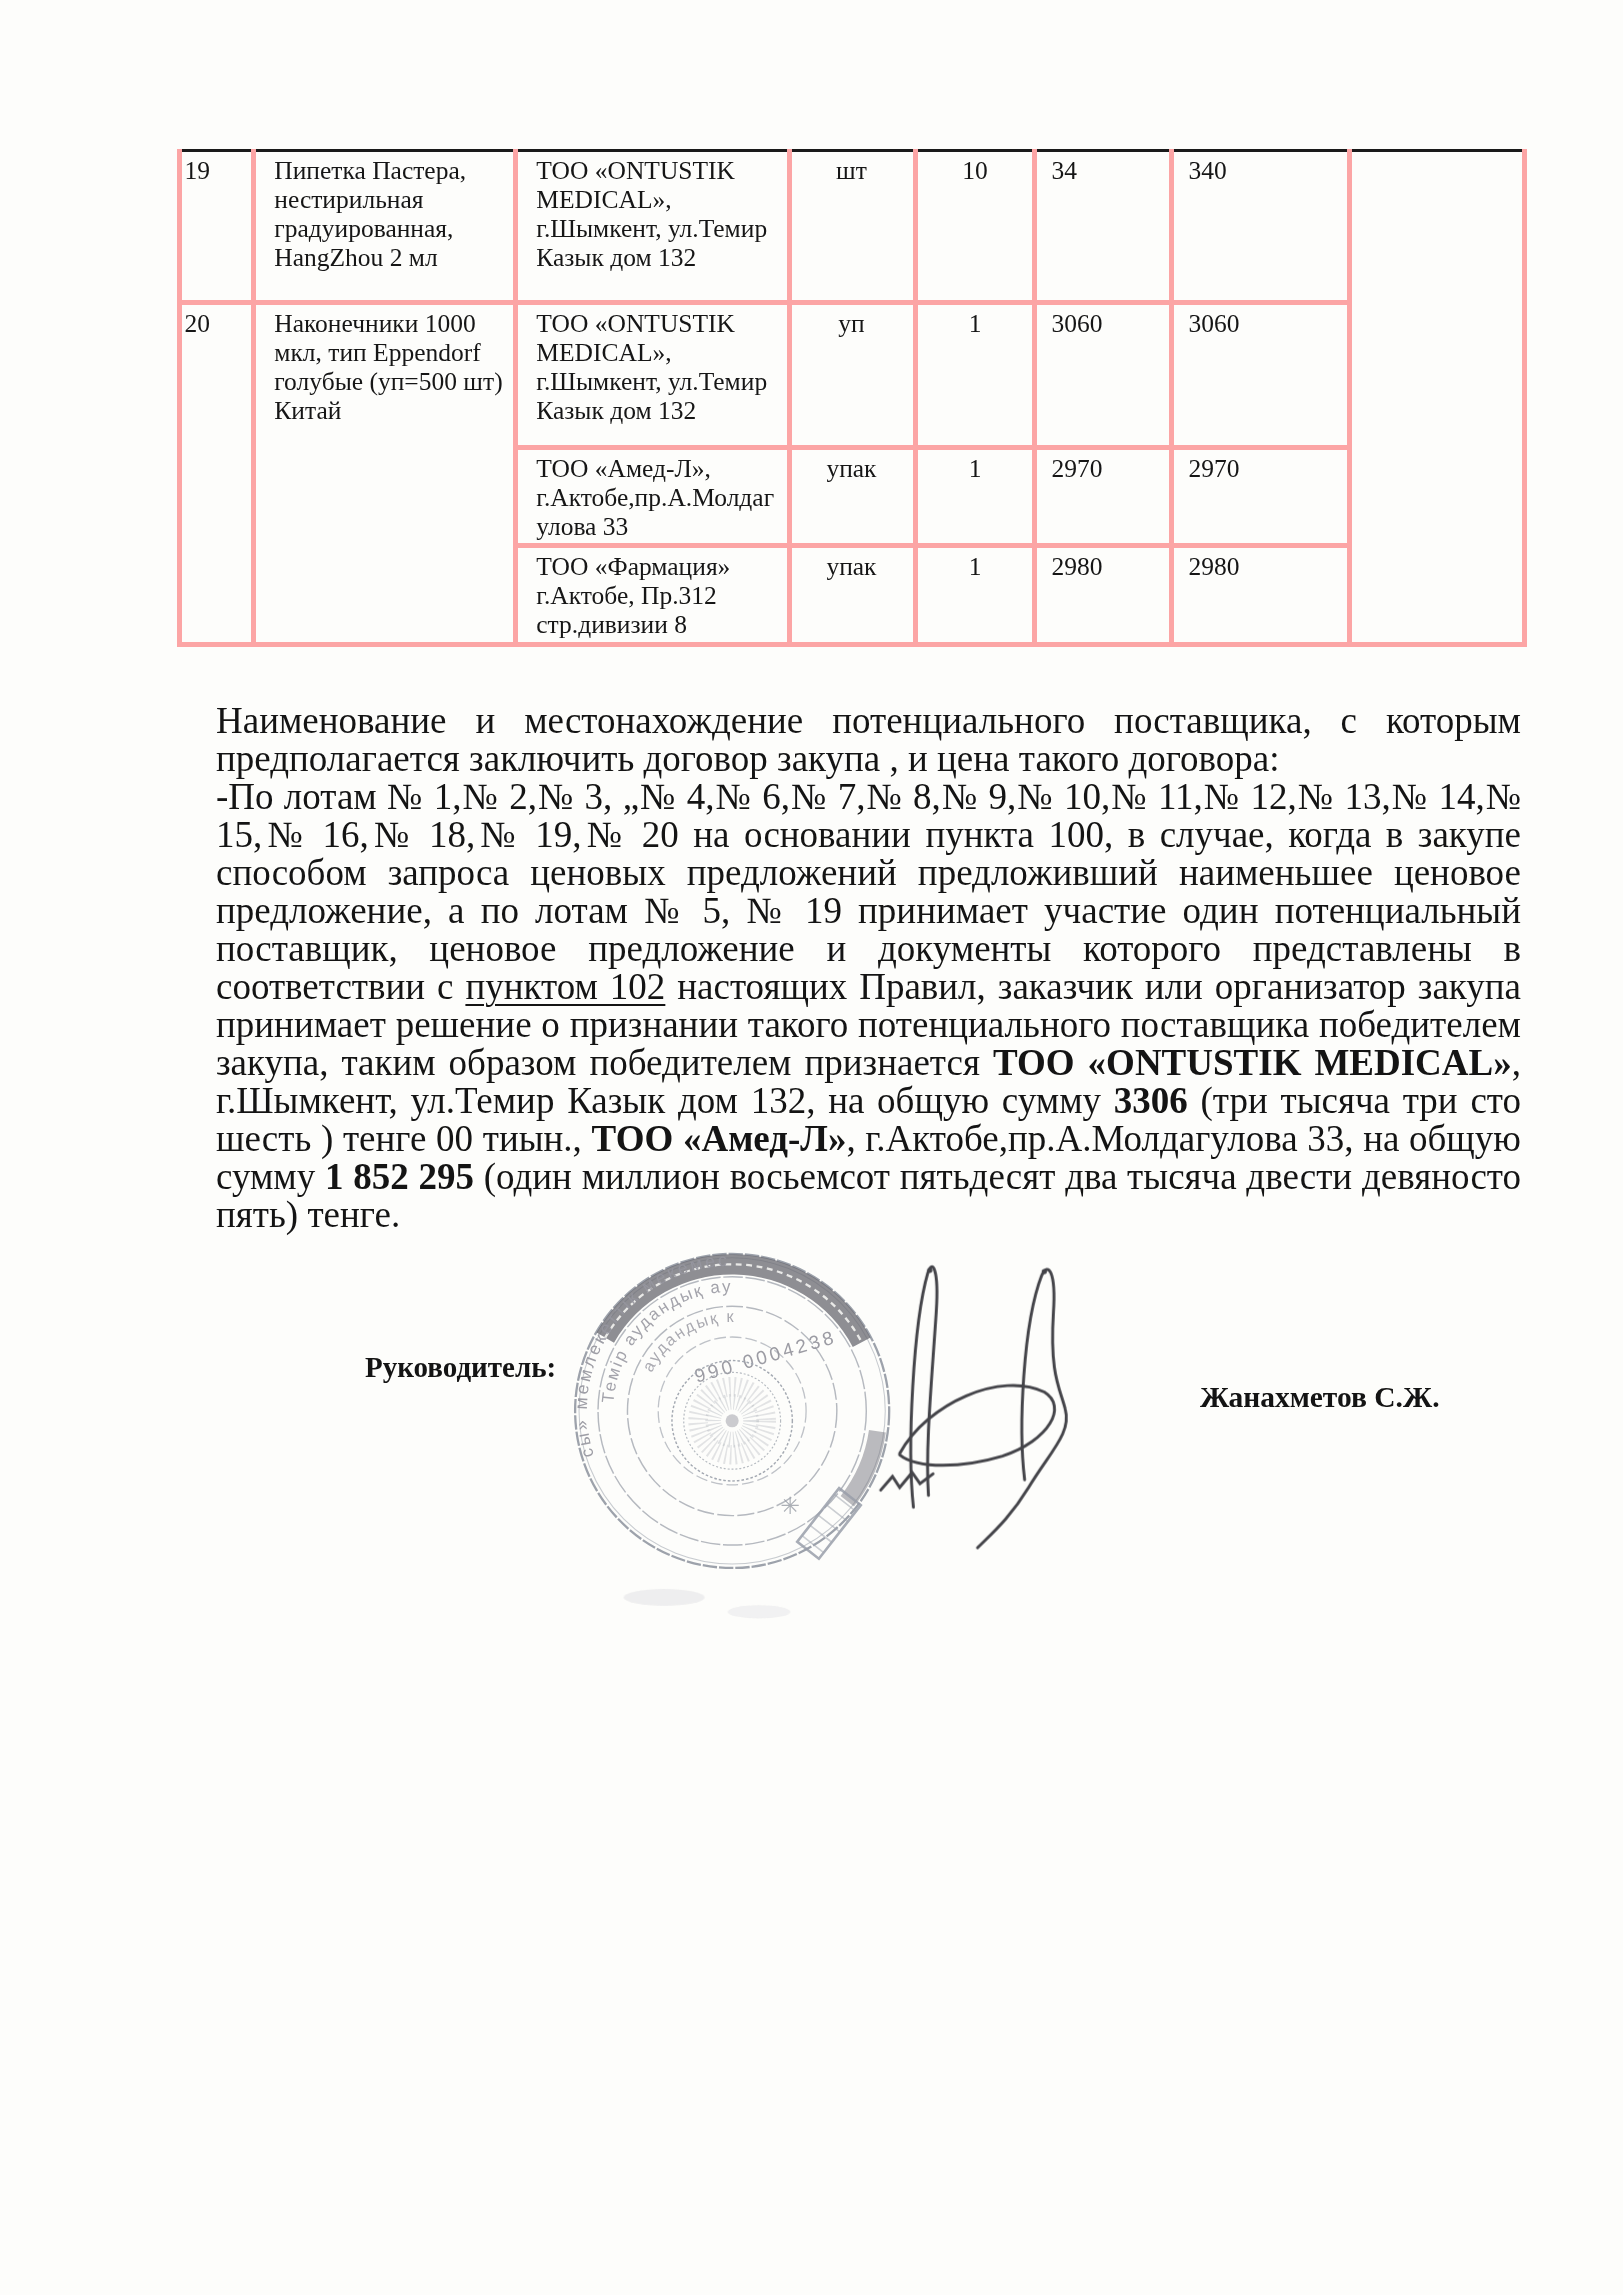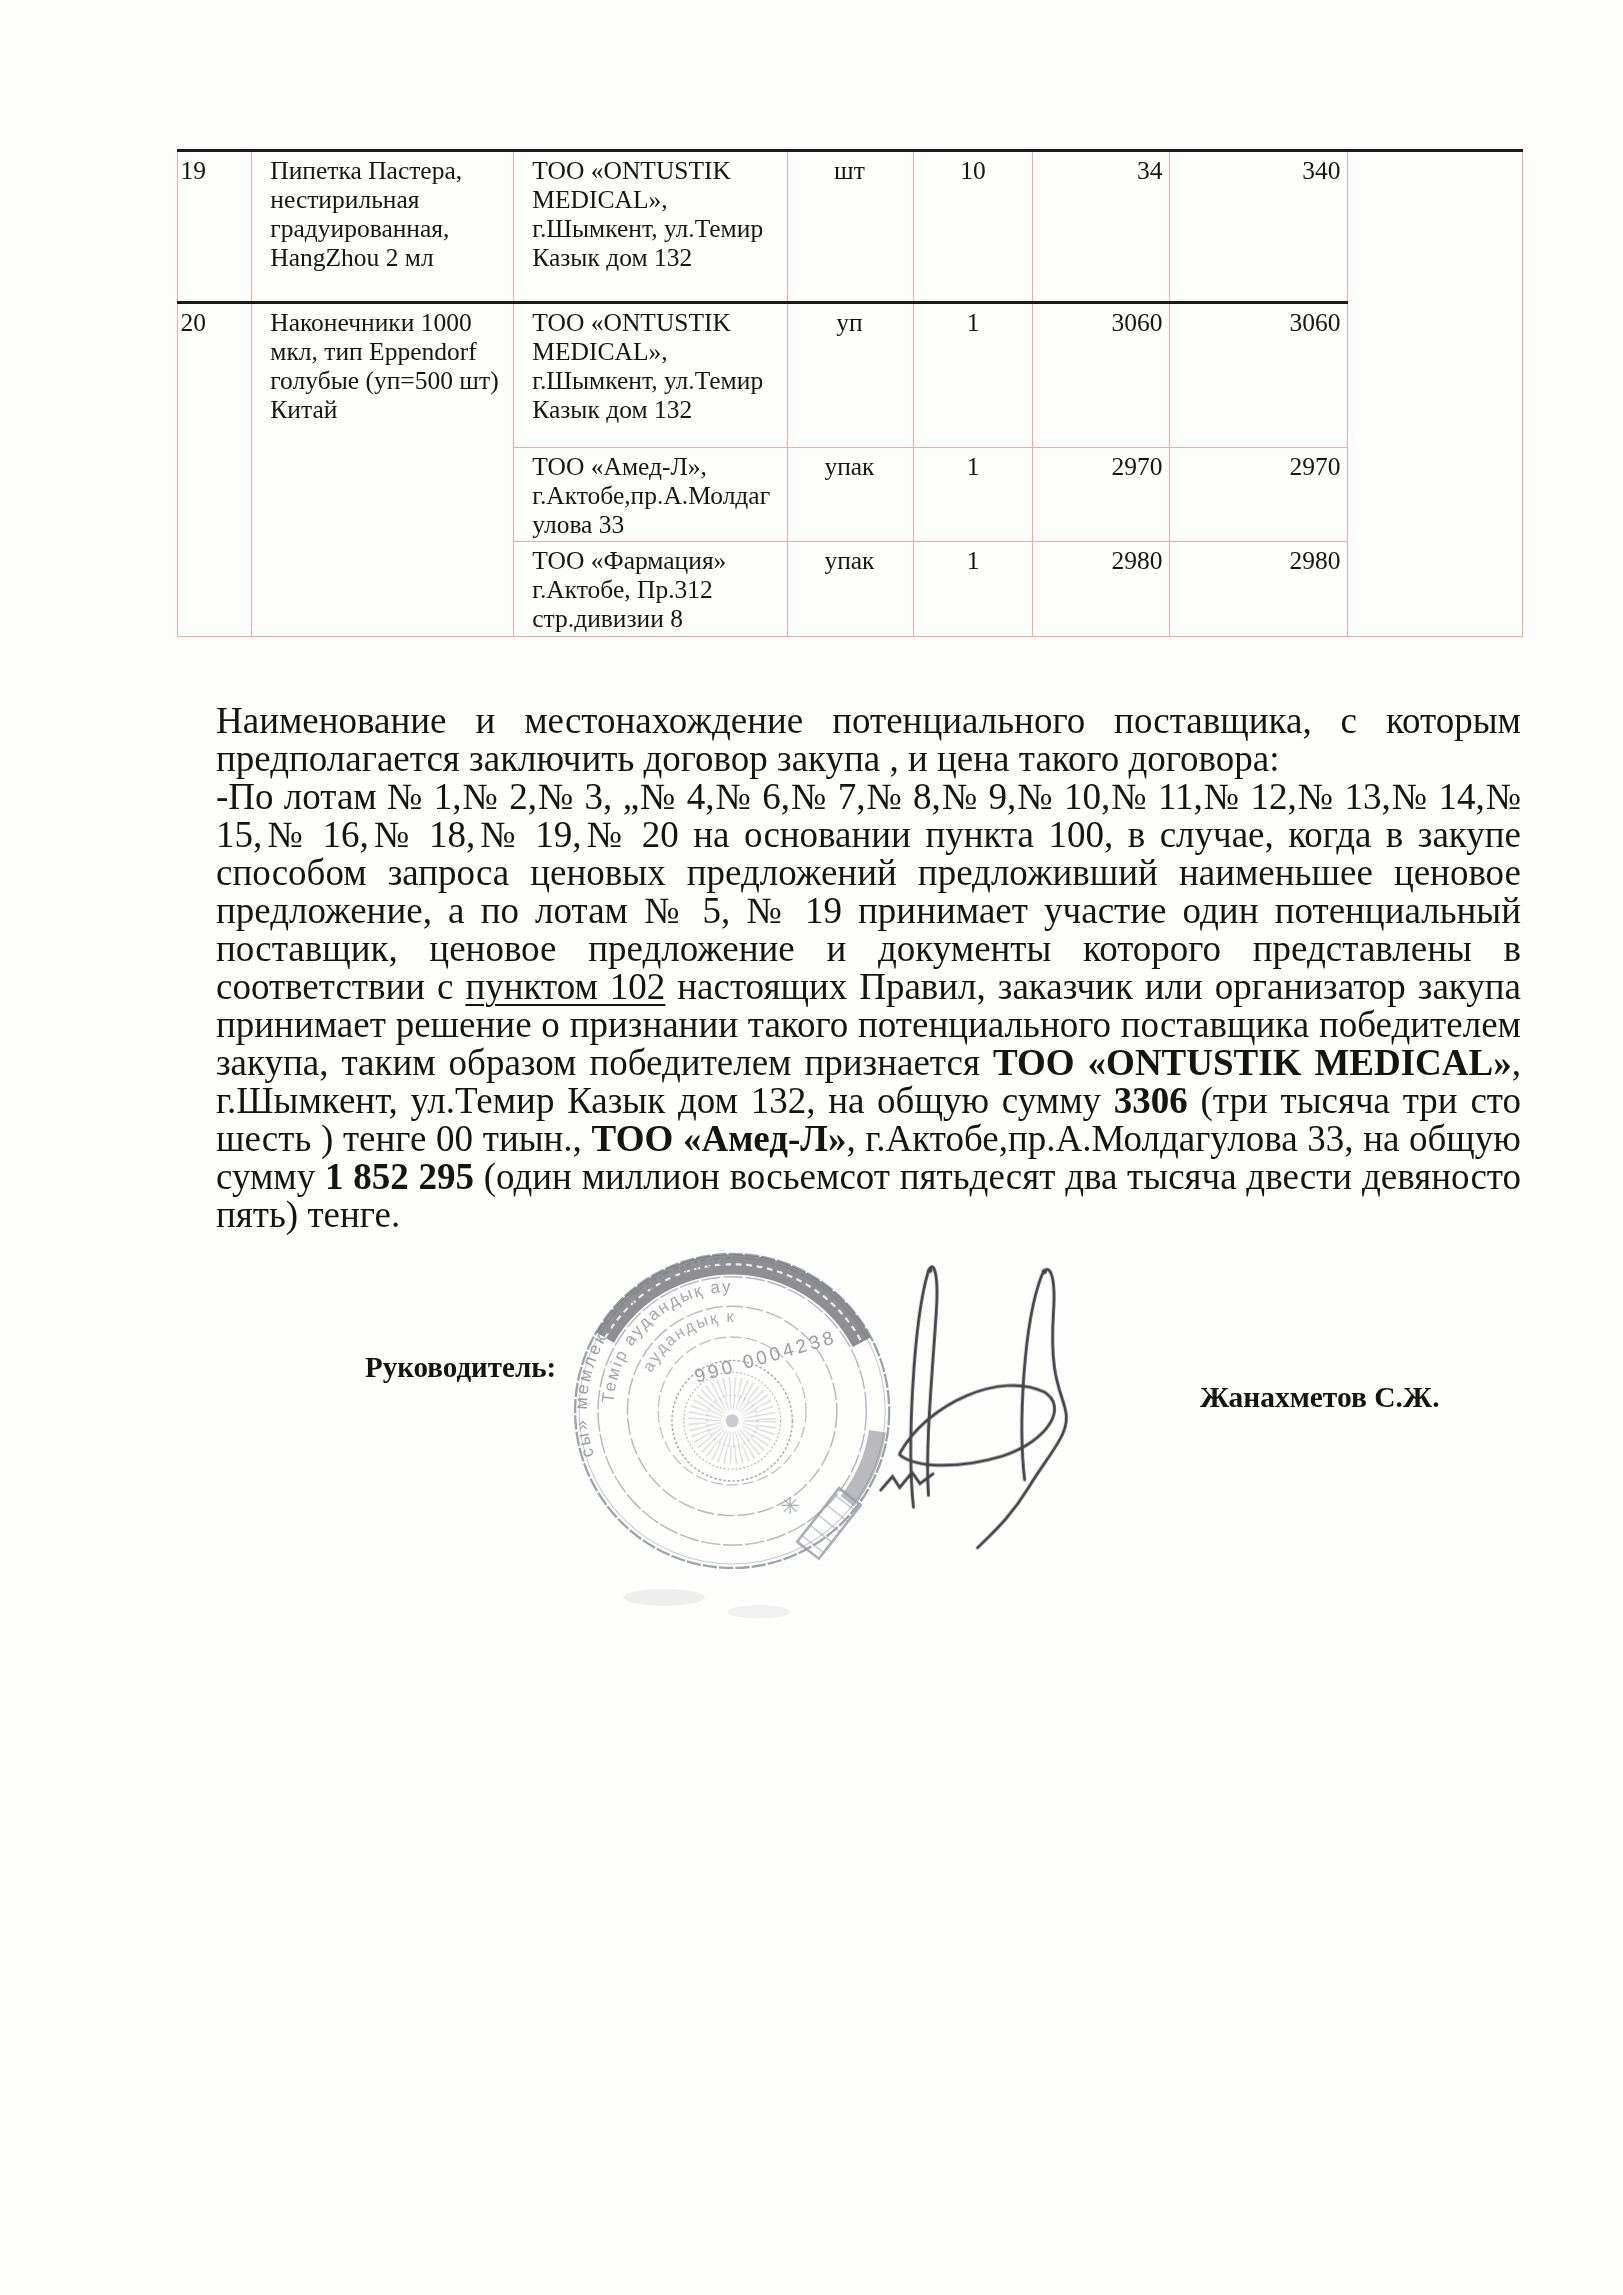--- a/index.html
+++ b/index.html
@@ -8,31 +8,31 @@
     background:#fdfdfb; color:#1a1a1a;
     font-family:"Liberation Serif","DejaVu Serif",serif;
     overflow:hidden;
   }
   
   .doc-table{
     position:absolute; left:177px; top:149px; width:1345px;
     border-collapse:collapse; table-layout:fixed;
   }
   .doc-table td{
-    border:1px solid #fca5a5;
+    border:5px solid #fca5a5;
     vertical-align:top;
     font-size:25.5px; line-height:29px;
     padding:3.9px 6.5px 2.6px 18.3px;
     color:#161616;
   }
   .doc-table tr.row-top td{border-top:3.3px solid #1a1a1a;}
   .doc-table td.num-cell{text-align:left; padding-left:2.6px; padding-right:2px;}
   .doc-table td.unit-cell{text-align:center; padding-left:3.9px; padding-right:6px;}
   .doc-table td.qty-cell{text-align:center; padding-left:2.6px; padding-right:2.6px;}
-  .doc-table td.price-cell,.doc-table td.total-cell{padding-left:14.4px;text-align:right;}
+  .doc-table td.price-cell,.doc-table td.total-cell{padding-left:14.4px;}
   .doc-table td.name-cell,.doc-table td.supplier-cell{overflow-wrap:anywhere;}
   .doc-table td.note-cell{padding:0;}
   
   .body-text{
     position:absolute; left:216px; top:702px; width:1305px;
     font-size:37px; line-height:38px; text-align:justify;
     color:#141414;
   }
   .body-text p{margin:0;}
   .body-text p.indented{text-indent:108px;}

